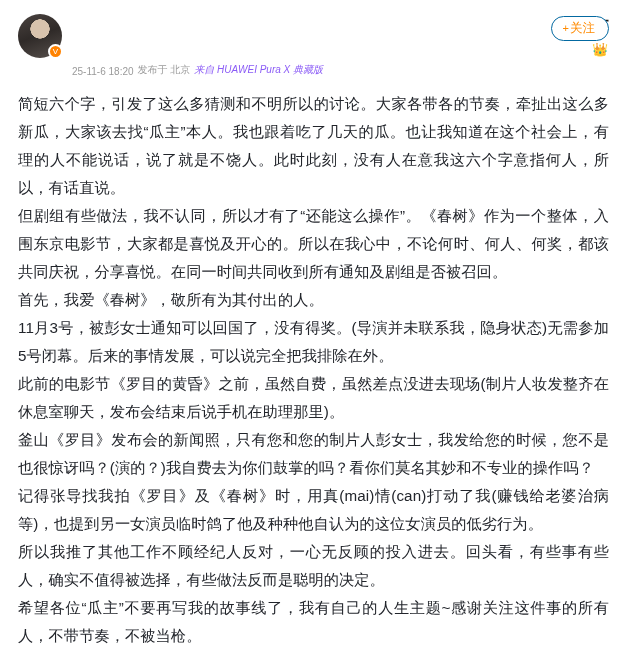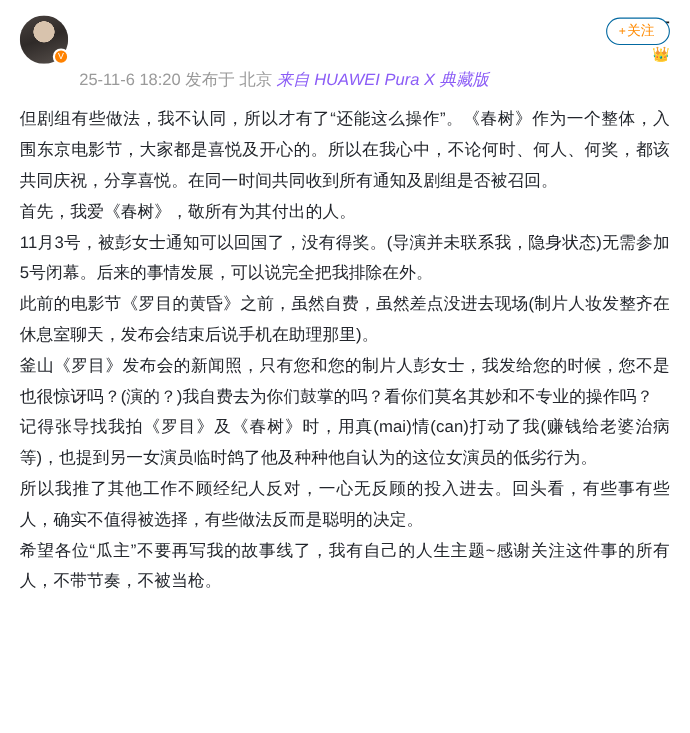--- a/index.html
+++ b/index.html
@@ -73,24 +73,24 @@
     color: #1a1a1a;
     letter-spacing: 0.3px;
   }
   .crown-icon {
     font-size: 13px;
     line-height: 1;
     color: #e8a33d;
   }
   .subline {
     margin-top: 7px;
-    font-size: 15px;
+    font-size: 10px;
     color: #9a9a9a;
     display: flex;
-    align-items: center;
+    align-items: flex-end;
     flex-wrap: nowrap;
     gap: 4px;
     white-space: nowrap;
   }
   .device {
     color: #8b5cf6;
     font-style: italic;
   }
   .follow-btn {
     position: absolute;
@@ -142,20 +142,21 @@
         <span>发布于 北京</span>
         <span class="device">来自 HUAWEI Pura X 典藏版</span>
       </div>
     </div>
     <button class="follow-btn">
       <span class="plus">+</span><span>关注</span>
     </button>
   </div>
 
   <div class="content">
+    <p>简短六个字，引发了这么多猜测和不明所以的讨论。大家各带各的节奏，牵扯出这么多新瓜，大家该去找“瓜主”本人。我也跟着吃了几天的瓜。也让我知道在这个社会上，有理的人不能说话，说了就是不饶人。此时此刻，没有人在意我这六个字意指何人，所以，有话直说。</p>
     <p>但剧组有些做法，我不认同，所以才有了“还能这么操作”。《春树》作为一个整体，入围东京电影节，大家都是喜悦及开心的。所以在我心中，不论何时、何人、何奖，都该共同庆祝，分享喜悦。在同一时间共同收到所有通知及剧组是否被召回。</p>
     <p>首先，我爱《春树》，敬所有为其付出的人。</p>
     <p>11月3号，被彭女士通知可以回国了，没有得奖。(导演并未联系我，隐身状态)无需参加5号闭幕。后来的事情发展，可以说完全把我排除在外。</p>
     <p>此前的电影节《罗目的黄昏》之前，虽然自费，虽然差点没进去现场(制片人妆发整齐在休息室聊天，发布会结束后说手机在助理那里)。</p>
     <p>釜山《罗目》发布会的新闻照，只有您和您的制片人彭女士，我发给您的时候，您不是也很惊讶吗？(演的？)我自费去为你们鼓掌的吗？看你们莫名其妙和不专业的操作吗？</p>
     <p>记得张导找我拍《罗目》及《春树》时，用真(mai)情(can)打动了我(赚钱给老婆治病等)，也提到另一女演员临时鸽了他及种种他自认为的这位女演员的低劣行为。</p>
     <p>所以我推了其他工作不顾经纪人反对，一心无反顾的投入进去。回头看，有些事有些人，确实不值得被选择，有些做法反而是聪明的决定。</p>
     <p>希望各位“瓜主”不要再写我的故事线了，我有自己的人生主题~感谢关注这件事的所有人，不带节奏，不被当枪。</p>
 
   </div>

